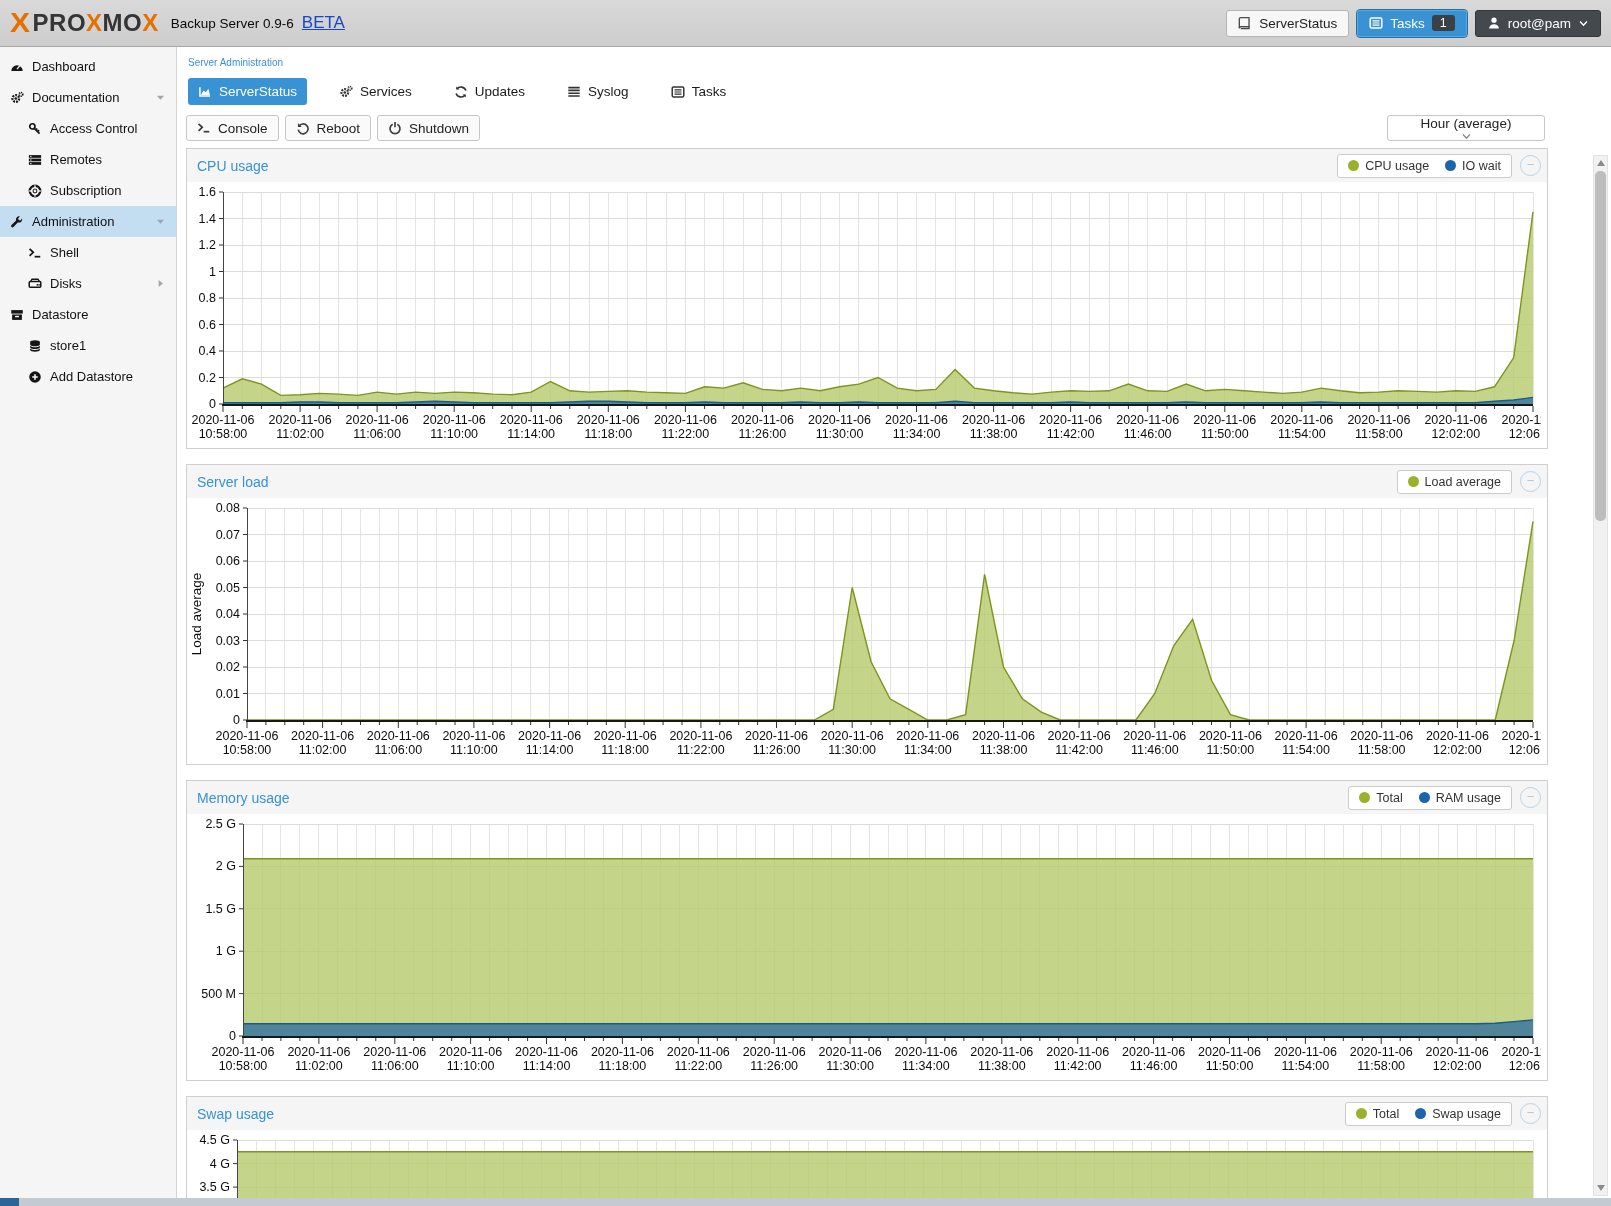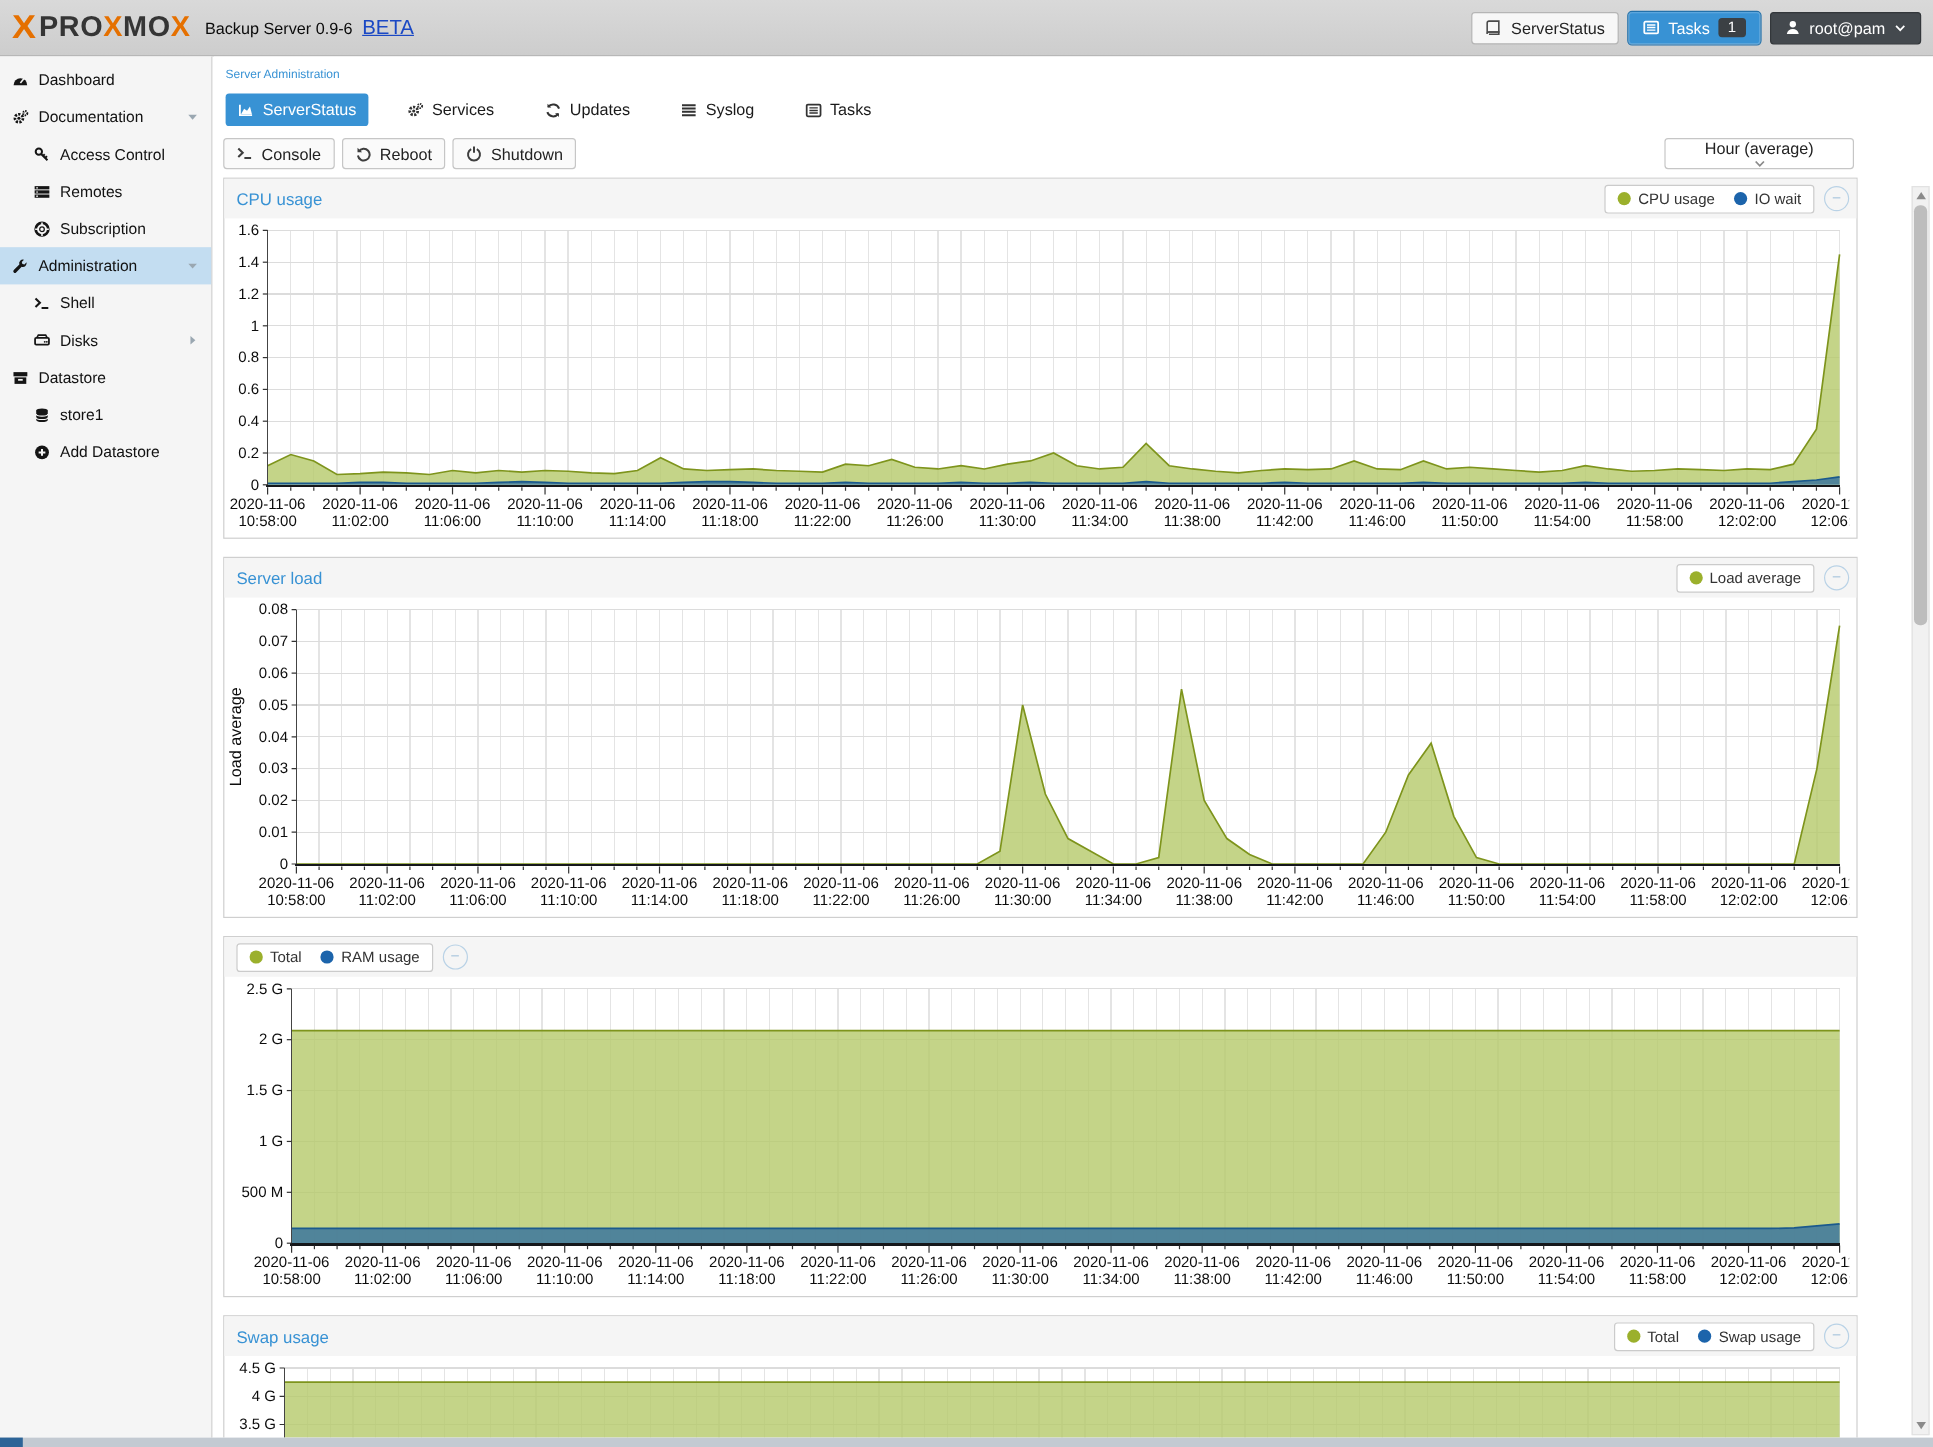--- a/index.html
+++ b/index.html
@@ -800,20 +800,21 @@
               <line x1="1344.0" y1="222" x2="1344.0" y2="228" stroke="#333"></line>
               <text x="1344.0" y="240" text-anchor="middle">2020-11-06</text>
               <text x="1344.0" y="254" text-anchor="middle">12:06:00</text>
               <text x="12" y="114" transform="rotate(-90 12 114)" text-anchor="middle" style="font-size:13.5px">Load average</text>
             </svg>
           </div>
       </div>
 
       <div class="panel">
         <div class="panel-header">
+          <span class="panel-title">Memory usage</span>
           <div class="legend">
               <span class="leg-item">
                 <span class="dot" style="background:#9bb02c"></span>
                 <span>Total</span>
               </span>
               <span class="leg-item">
                 <span class="dot" style="background:#1c64ab"></span>
                 <span>RAM usage</span>
               </span>
             </div>

